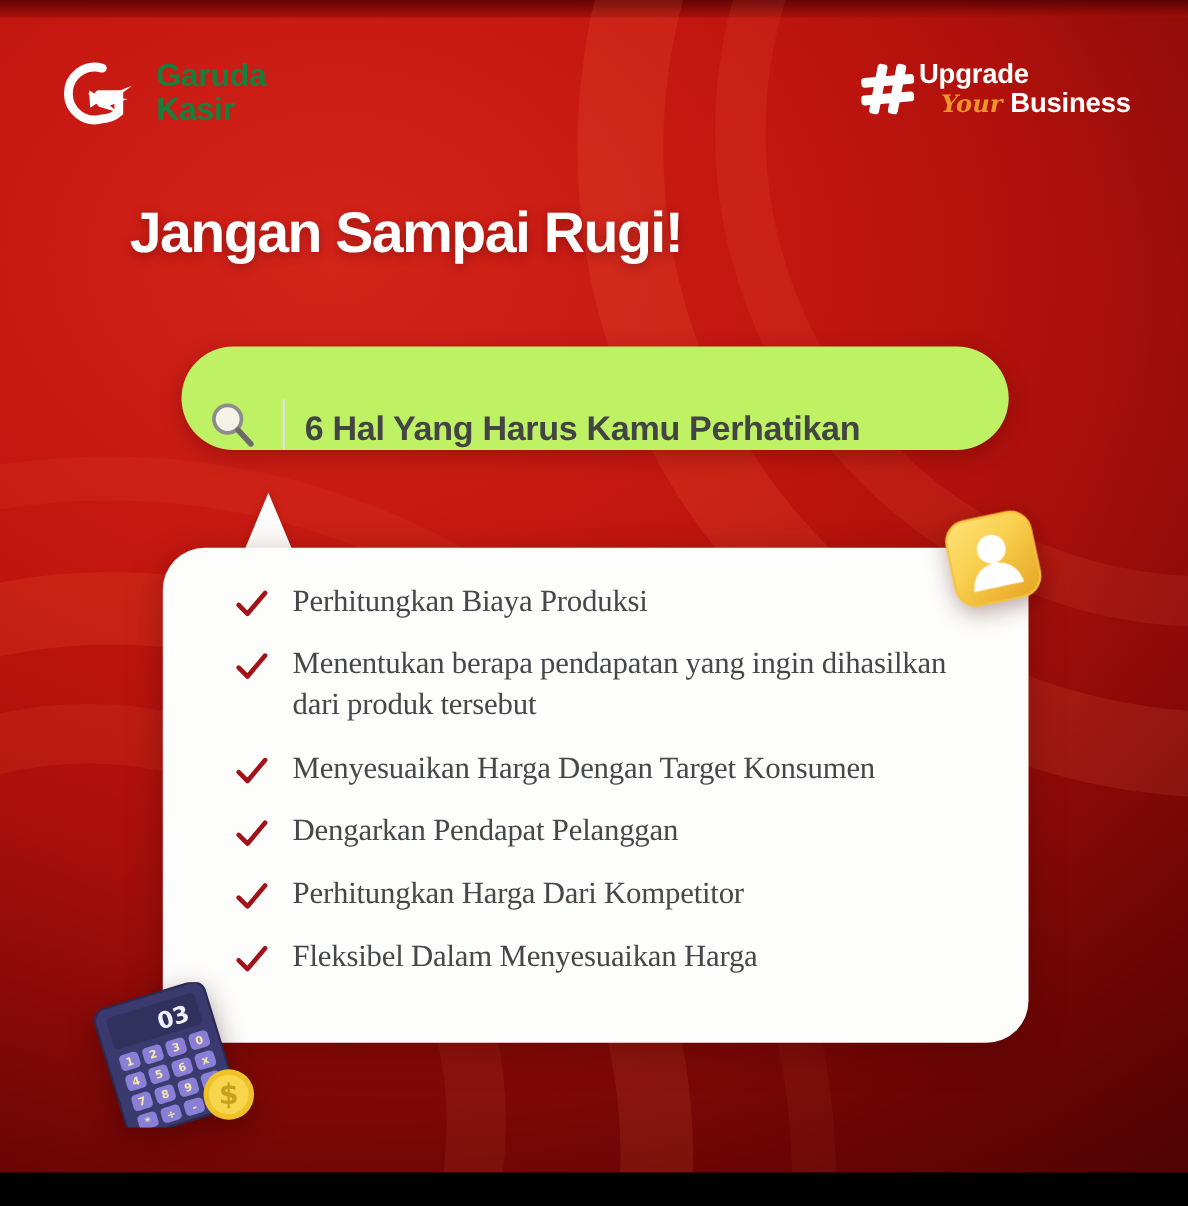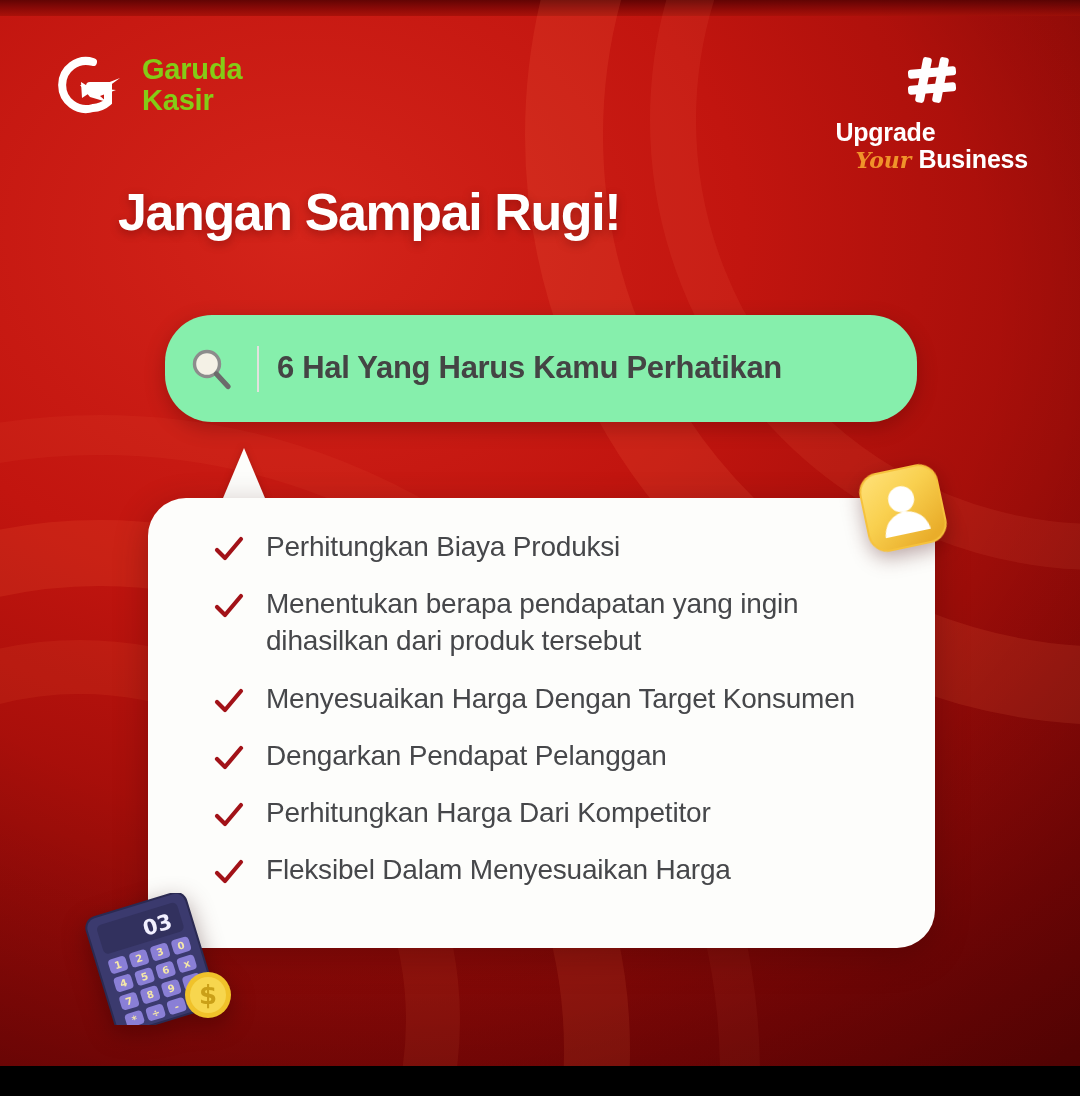--- a/index.html
+++ b/index.html
@@ -87,34 +87,33 @@
   }
 
   
   .brand {
     position:absolute; left:50px; top:52px;
     display:flex; align-items:center; gap:14px;
     z-index:6;
   }
   .brand-mark { width:78px; height:66px; display:block; }
   .brand-text {
-    color:#84cc16;
+    color:#15803d;
     font-size:29px;
     font-weight:bold;
     line-height:1.08;
     letter-spacing:-0.2px;
   }
   .brand-text span { display:block; }
 
   
   .uyb {
     position:absolute; right:52px; top:54px;
-    display:flex; align-items:center; gap:13px;
+    display:flex; align-items:center; gap:2px;
     z-index:6;
-    flex-direction:column;
   }
   .hash-icon { width:52px; height:52px; display:block; }
   .uyb-lines { line-height:1.08; }
   .uyb-l1 {
     color:#ffffff; font-size:25px; font-weight:bold;
     letter-spacing:-0.2px; display:block;
   }
   .uyb-l2 { display:flex; align-items:baseline; gap:7px; }
   .uyb-your {
     color:#f0932a;
@@ -134,24 +133,24 @@
     font-size:52px;
     font-weight:bold;
     letter-spacing:-1.4px;
     text-shadow:0 3px 10px rgba(70,0,0,0.38);
     z-index:6;
   }
 
   
   .searchbar {
     position:absolute; left:165px; top:315px;
-    width:752px; height:107px;
-    background:#86efac;
+    width:752px; height:94px;
+    background:#bef264;
     border-radius:47px;
-    display:flex; align-items:center;
+    display:flex; align-items:flex-end;
     box-shadow:0 6px 20px rgba(60,0,0,0.30);
     z-index:6;
     overflow:hidden;
   }
   .search-icon-box {
     width:94px;
     display:flex; align-items:center; justify-content:center;
     border-right:2px solid #e2e2de;
     flex:0 0 94px;
   }
@@ -185,21 +184,21 @@
     position:absolute;
     left:148px; top:498px;
     width:787px; height:450px;
     background:#fdfdfb;
     border-radius:38px;
     box-shadow:0 10px 34px rgba(50,0,0,0.32);
     z-index:5;
     padding:30px 34px 26px 66px;
   }
   .check-list { display:flex; flex-direction:column; gap:20px; }
-  .check-item { display:flex; align-items:flex-start; gap:22px; }
+  .check-item { display:flex; align-items:flex-start; gap:22px;font-family:Liberation Serif, serif; }
   .check-icon { width:30px; height:30px; flex:0 0 30px; margin-top:7px; display:block; }
   .check-label {
     color:#46474a;
     font-size:28px;
     line-height:1.33;
     letter-spacing:-0.2px;
     max-width:620px;
   }
 
   

